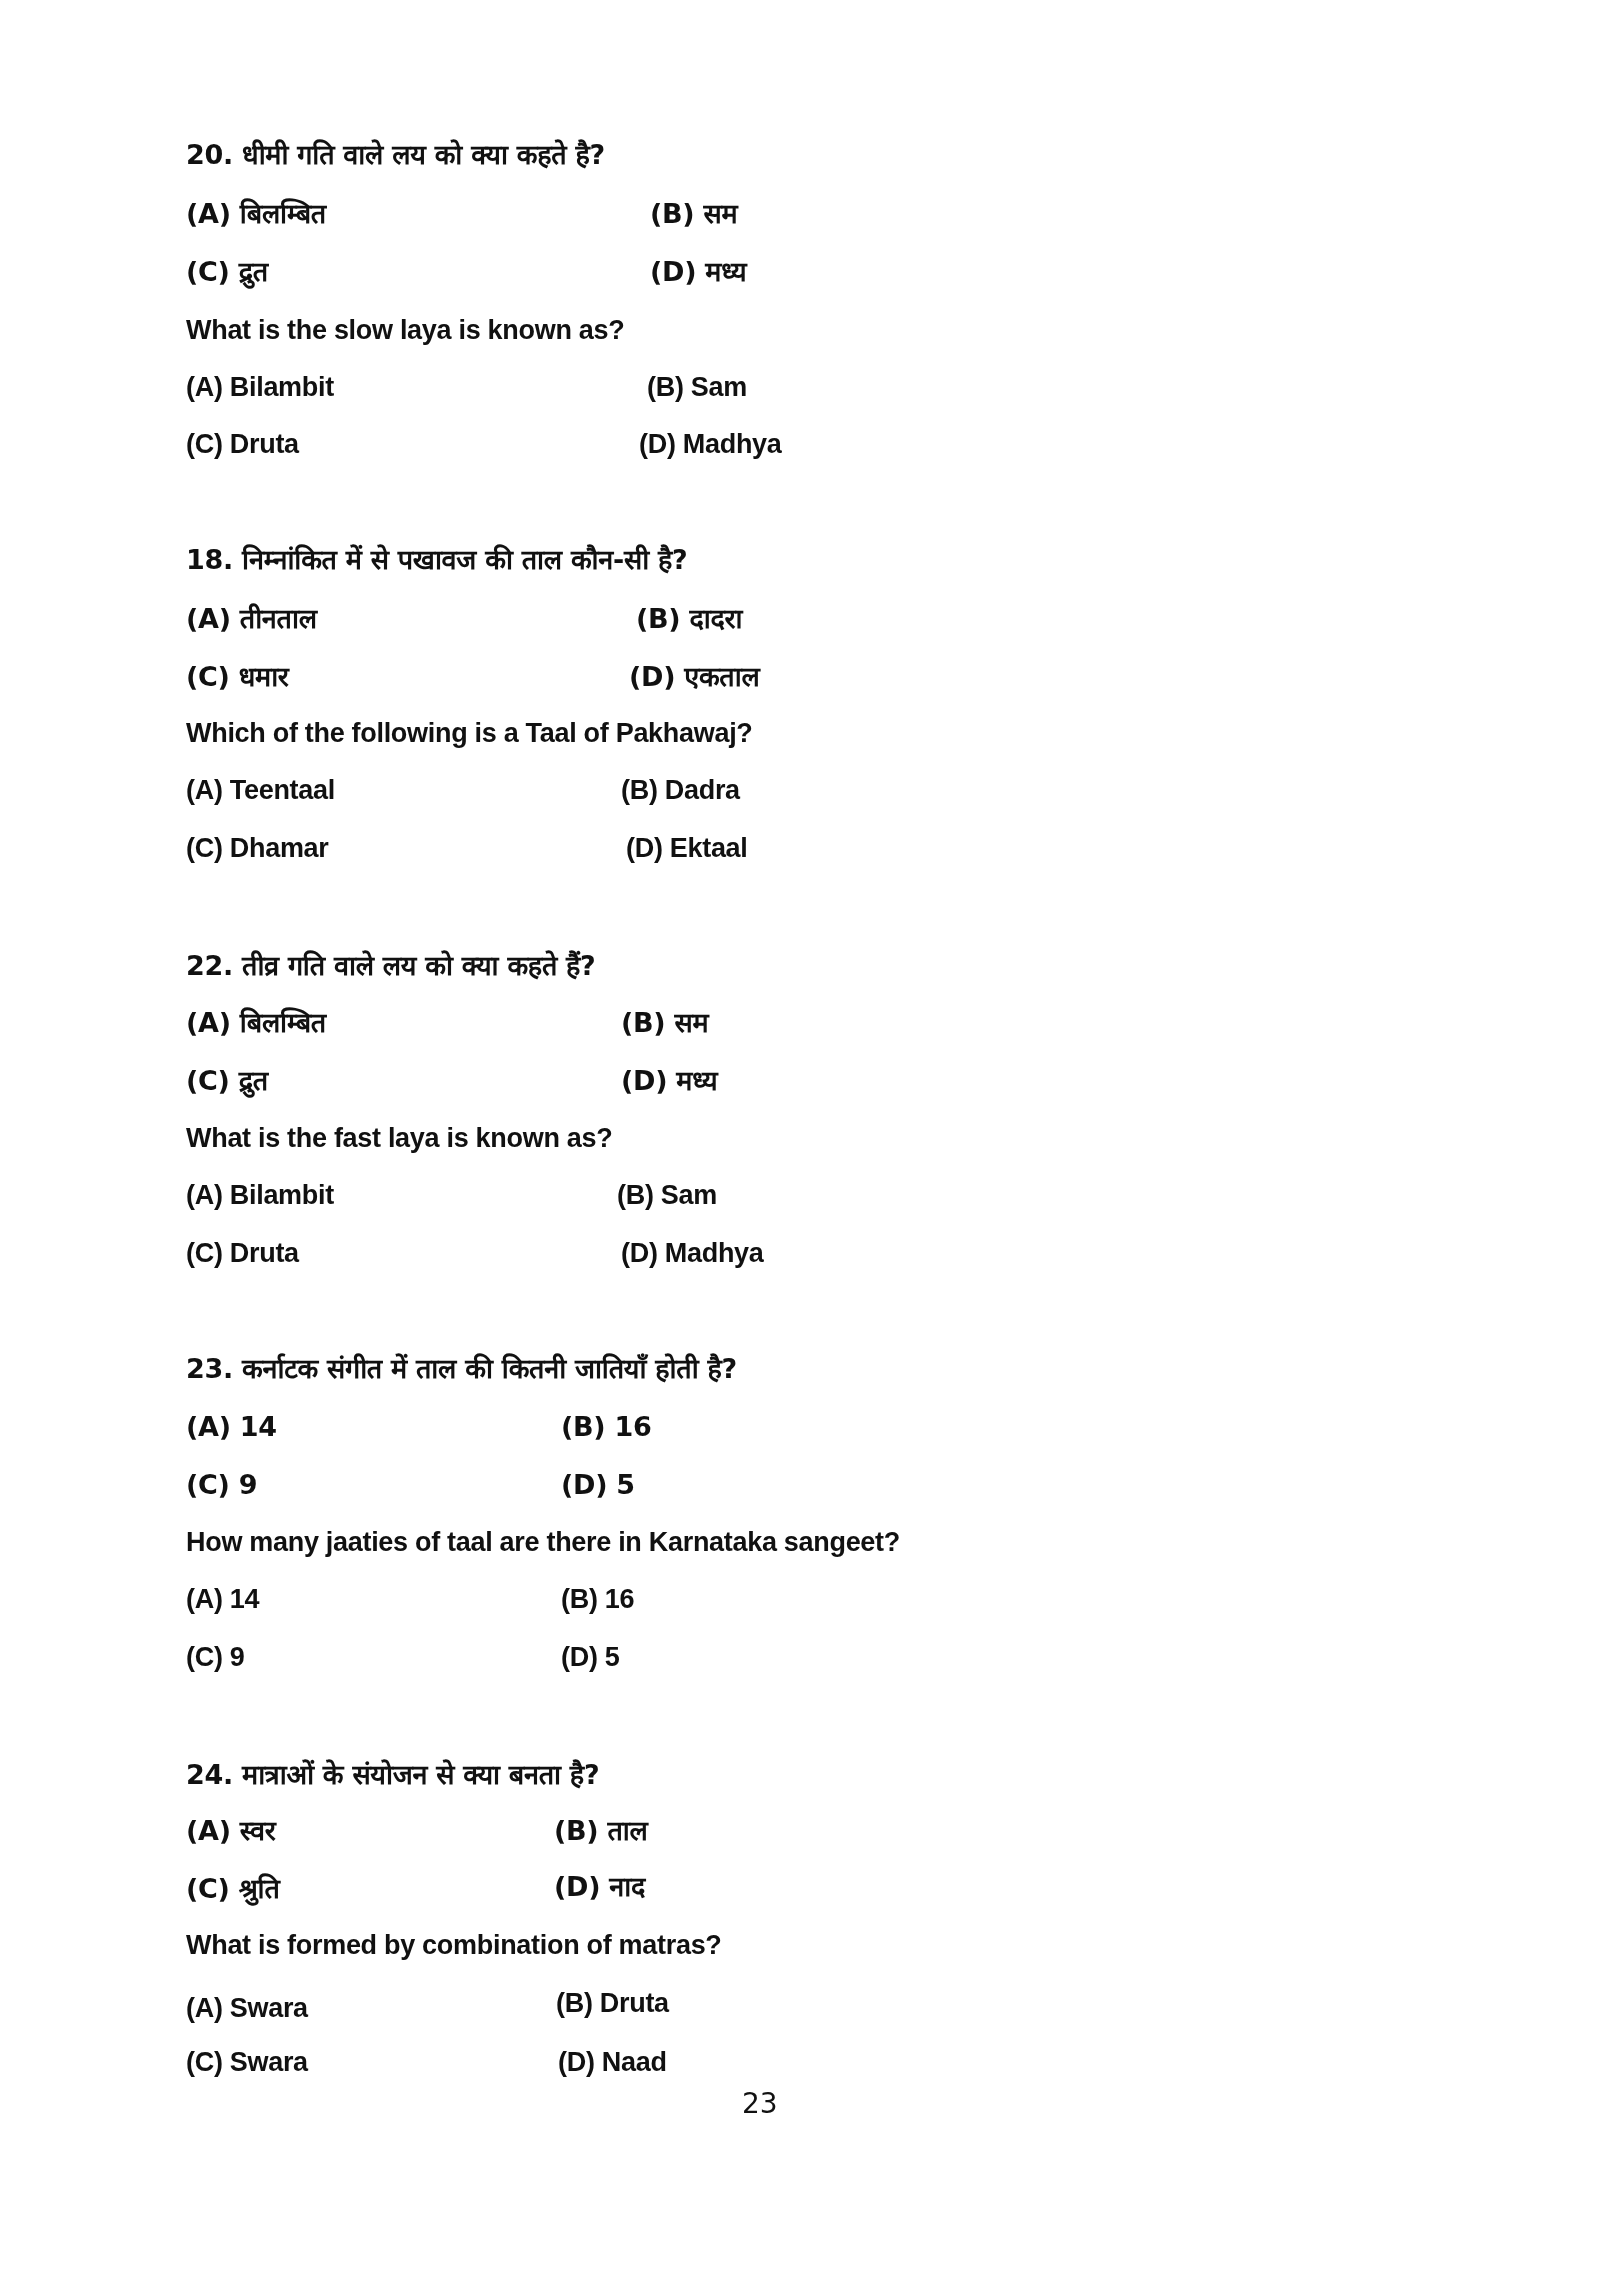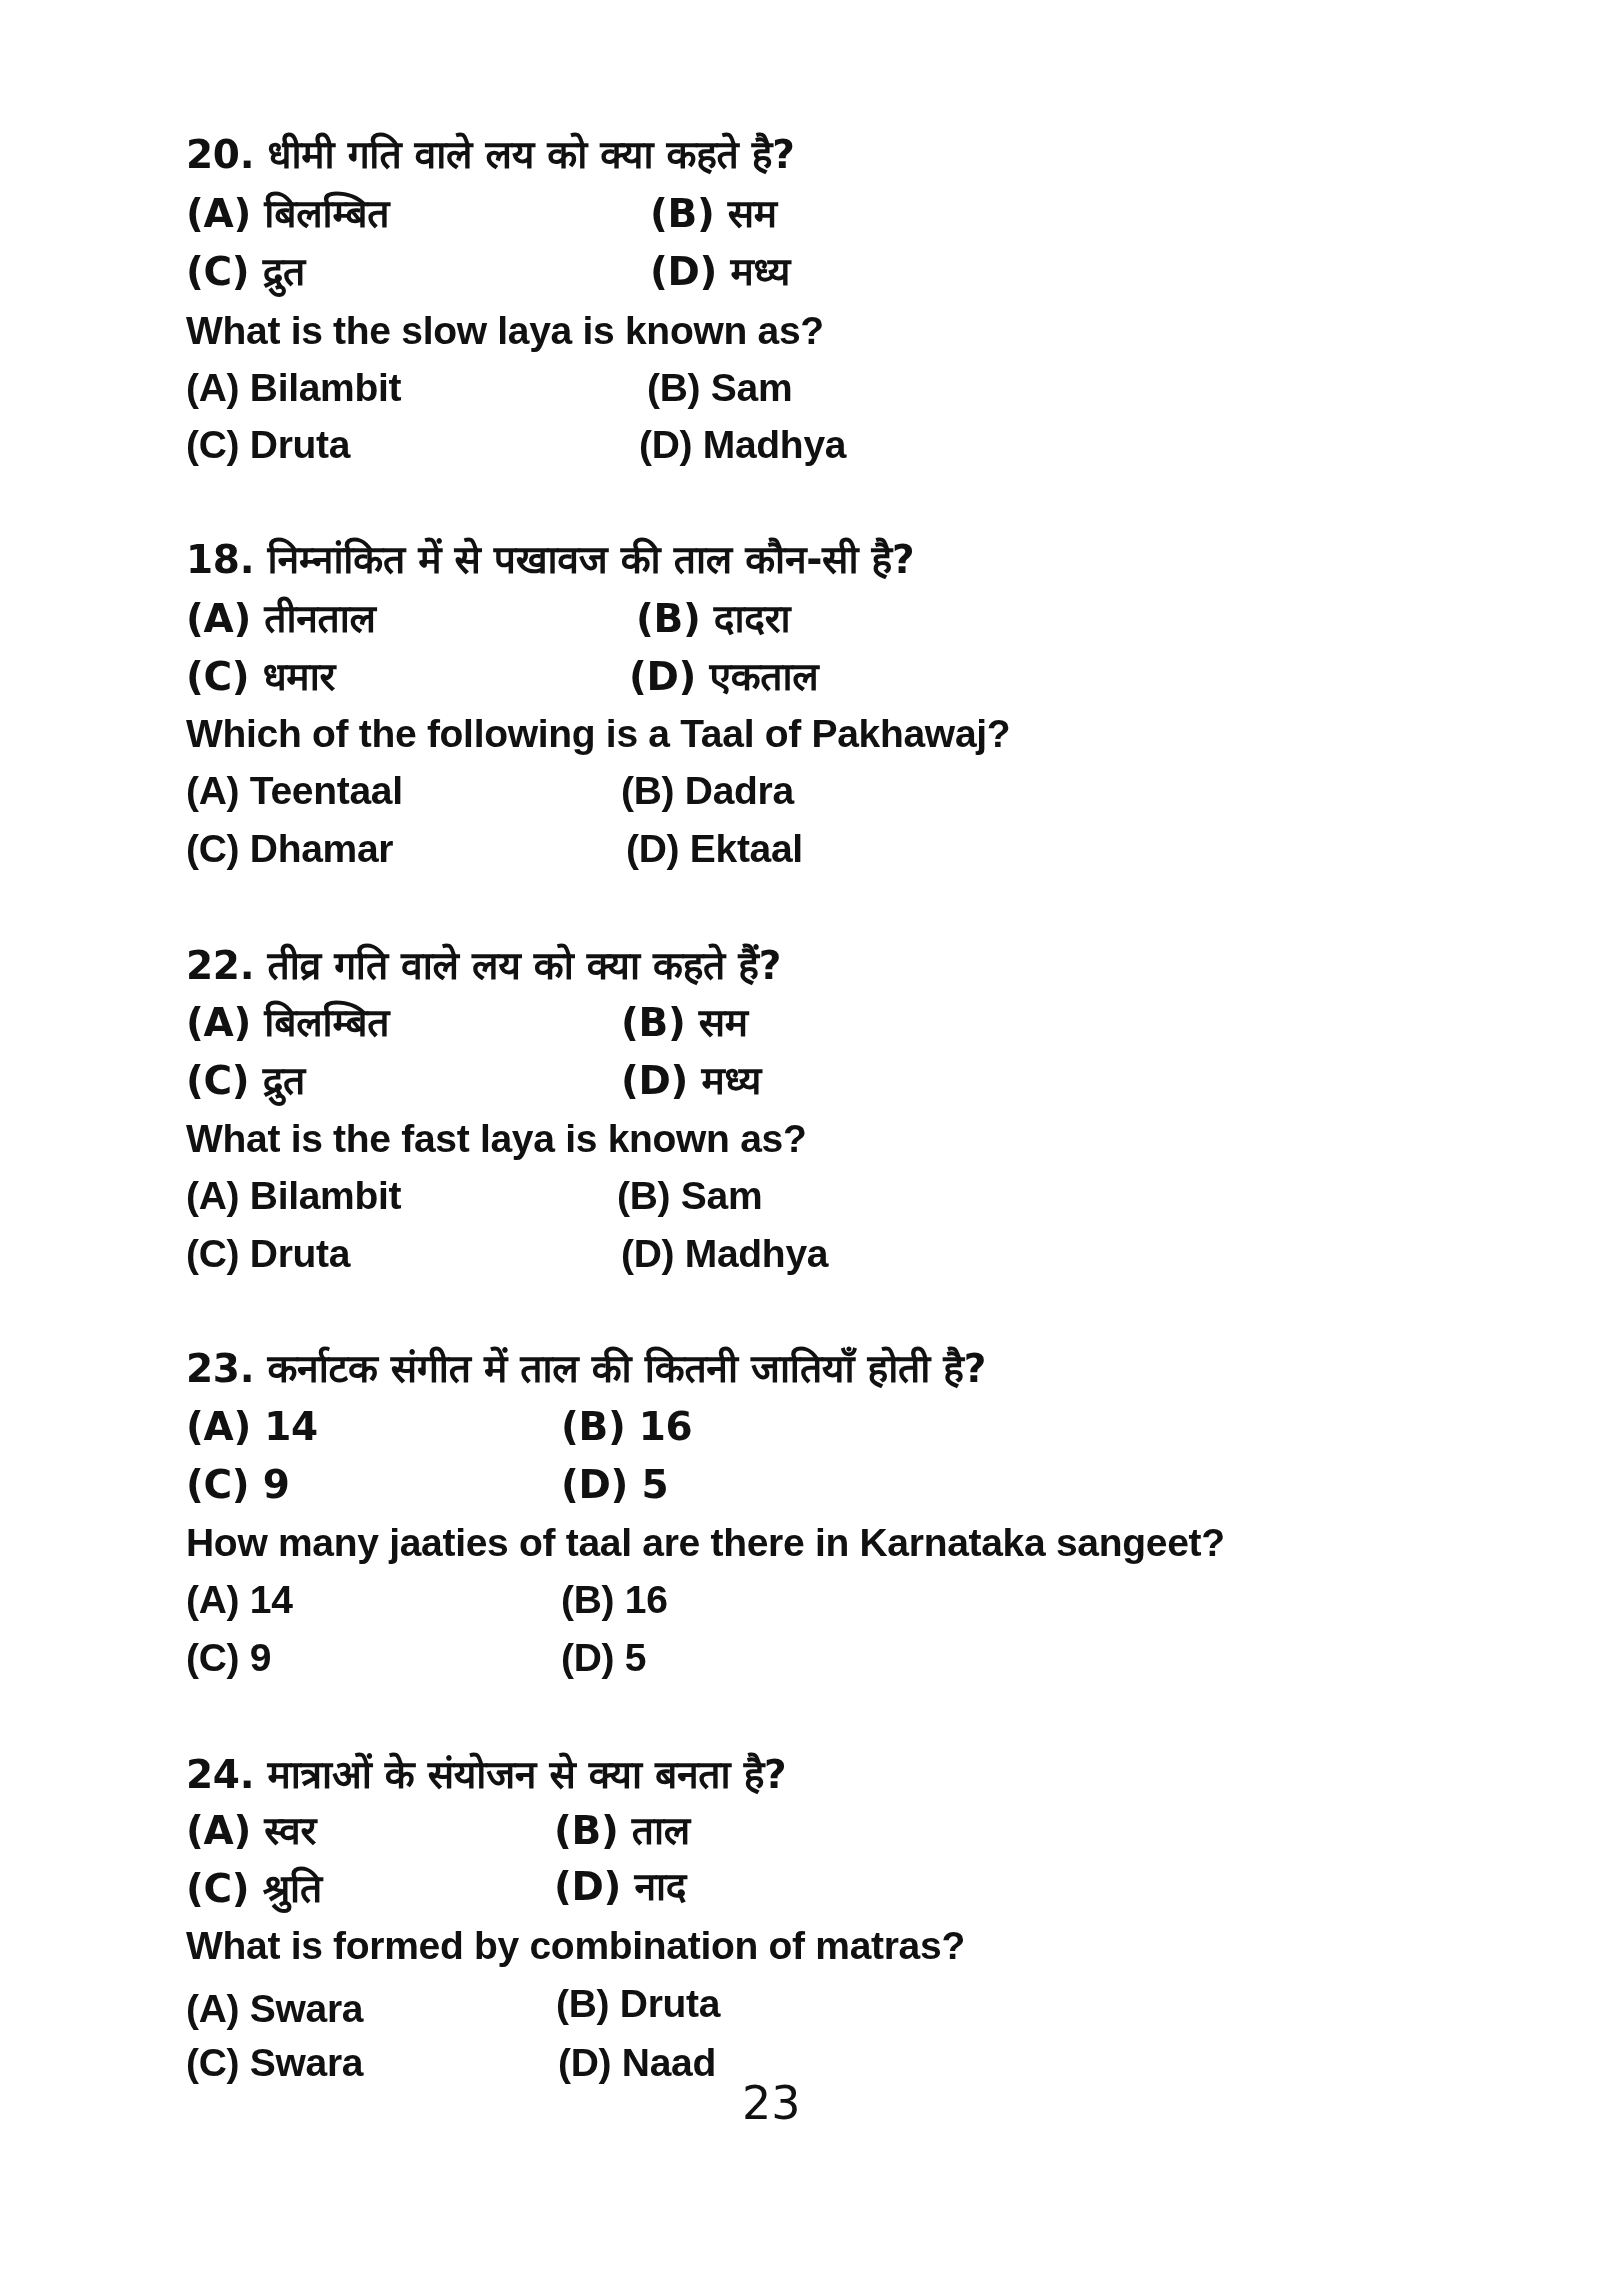--- a/index.html
+++ b/index.html
@@ -1,22 +1,22 @@
 <!DOCTYPE html>
 <html><head>
 <meta charset="utf-8">
 <style>
   html, body { margin: 0; padding: 0; background: #ffffff; }
   body { width: 1620px; height: 2294px; position: relative; overflow: hidden;
          font-family: "DejaVu Sans", "Liberation Sans", sans-serif; color: #111111; }
-  .line { position: absolute; font-weight: bold; font-size: 39px; line-height: 49px;
+  .line { position: absolute; font-weight: bold; font-size: 27px; line-height: 49px;
           white-space: nowrap; letter-spacing: -0.3px; }
   .q { left: 186px; }
   .en { font-family: Liberation Sans, sans-serif; }
-  .page-num { position: absolute; font-weight: normal; font-size: 46px; line-height: 49px;
+  .page-num { position: absolute; font-weight: normal; font-size: 28px; line-height: 49px;
               left: 742px; top: 2079px; font-family: "DejaVu Sans", sans-serif; }
 </style>
 </head>
 <body>
 
 <div>
   <div class="line q" style="top:130px">20. धीमी गति वाले लय को क्या कहते है?</div>
   <div class="line q" style="top:189px">(A) बिलम्बित</div>
   <div class="line" style="top:189px;left:650px">(B) सम</div>
   <div class="line q" style="top:247px">(C) द्रुत</div>

